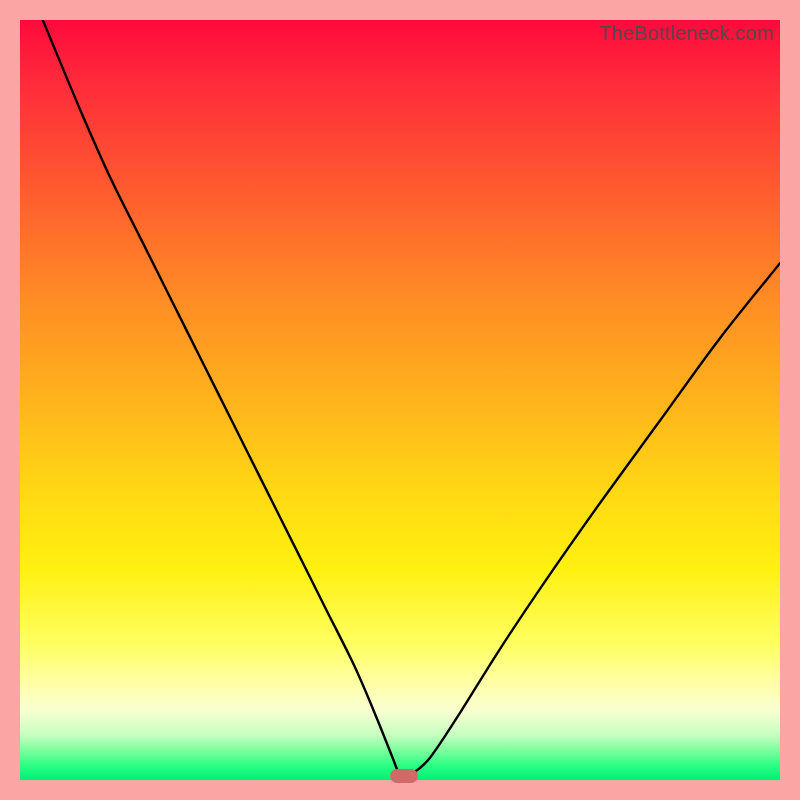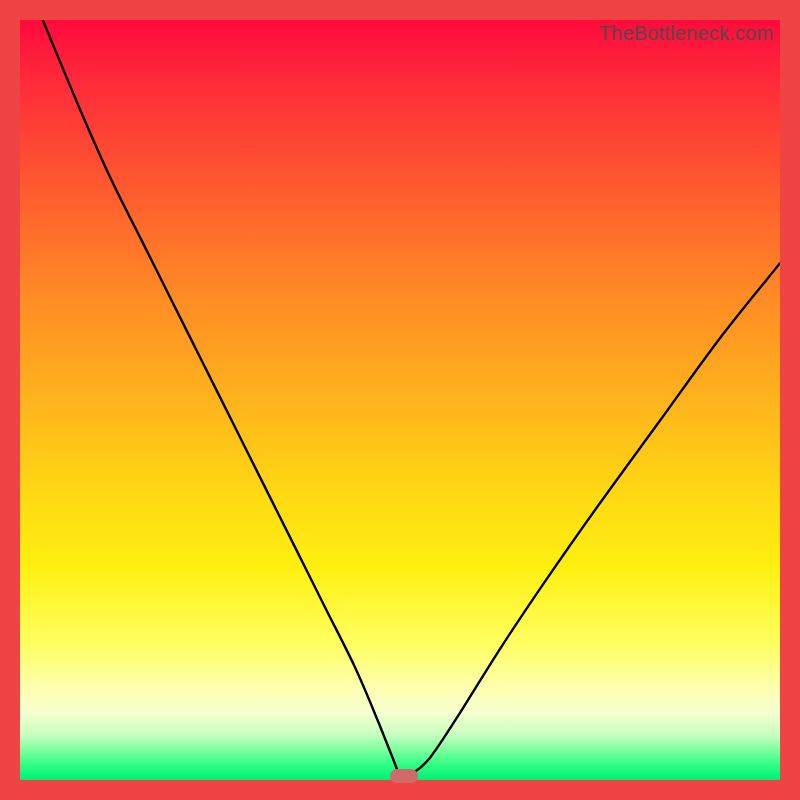--- a/index.html
+++ b/index.html
@@ -8,21 +8,21 @@
     width: 800px;
     height: 800px;
     overflow: hidden;
     background: #000;
     font-family: Arial, Helvetica, sans-serif;
   }
   .frame {
     position: relative;
     width: 800px;
     height: 800px;
-    background: #ef4444;
+    background: #fca5a5;
   }
   .plot {
     position: absolute;
     left: 20px;
     top: 20px;
     width: 760px;
     height: 760px;
     
     background: linear-gradient(to bottom,
       #ff0a3c 0%,

